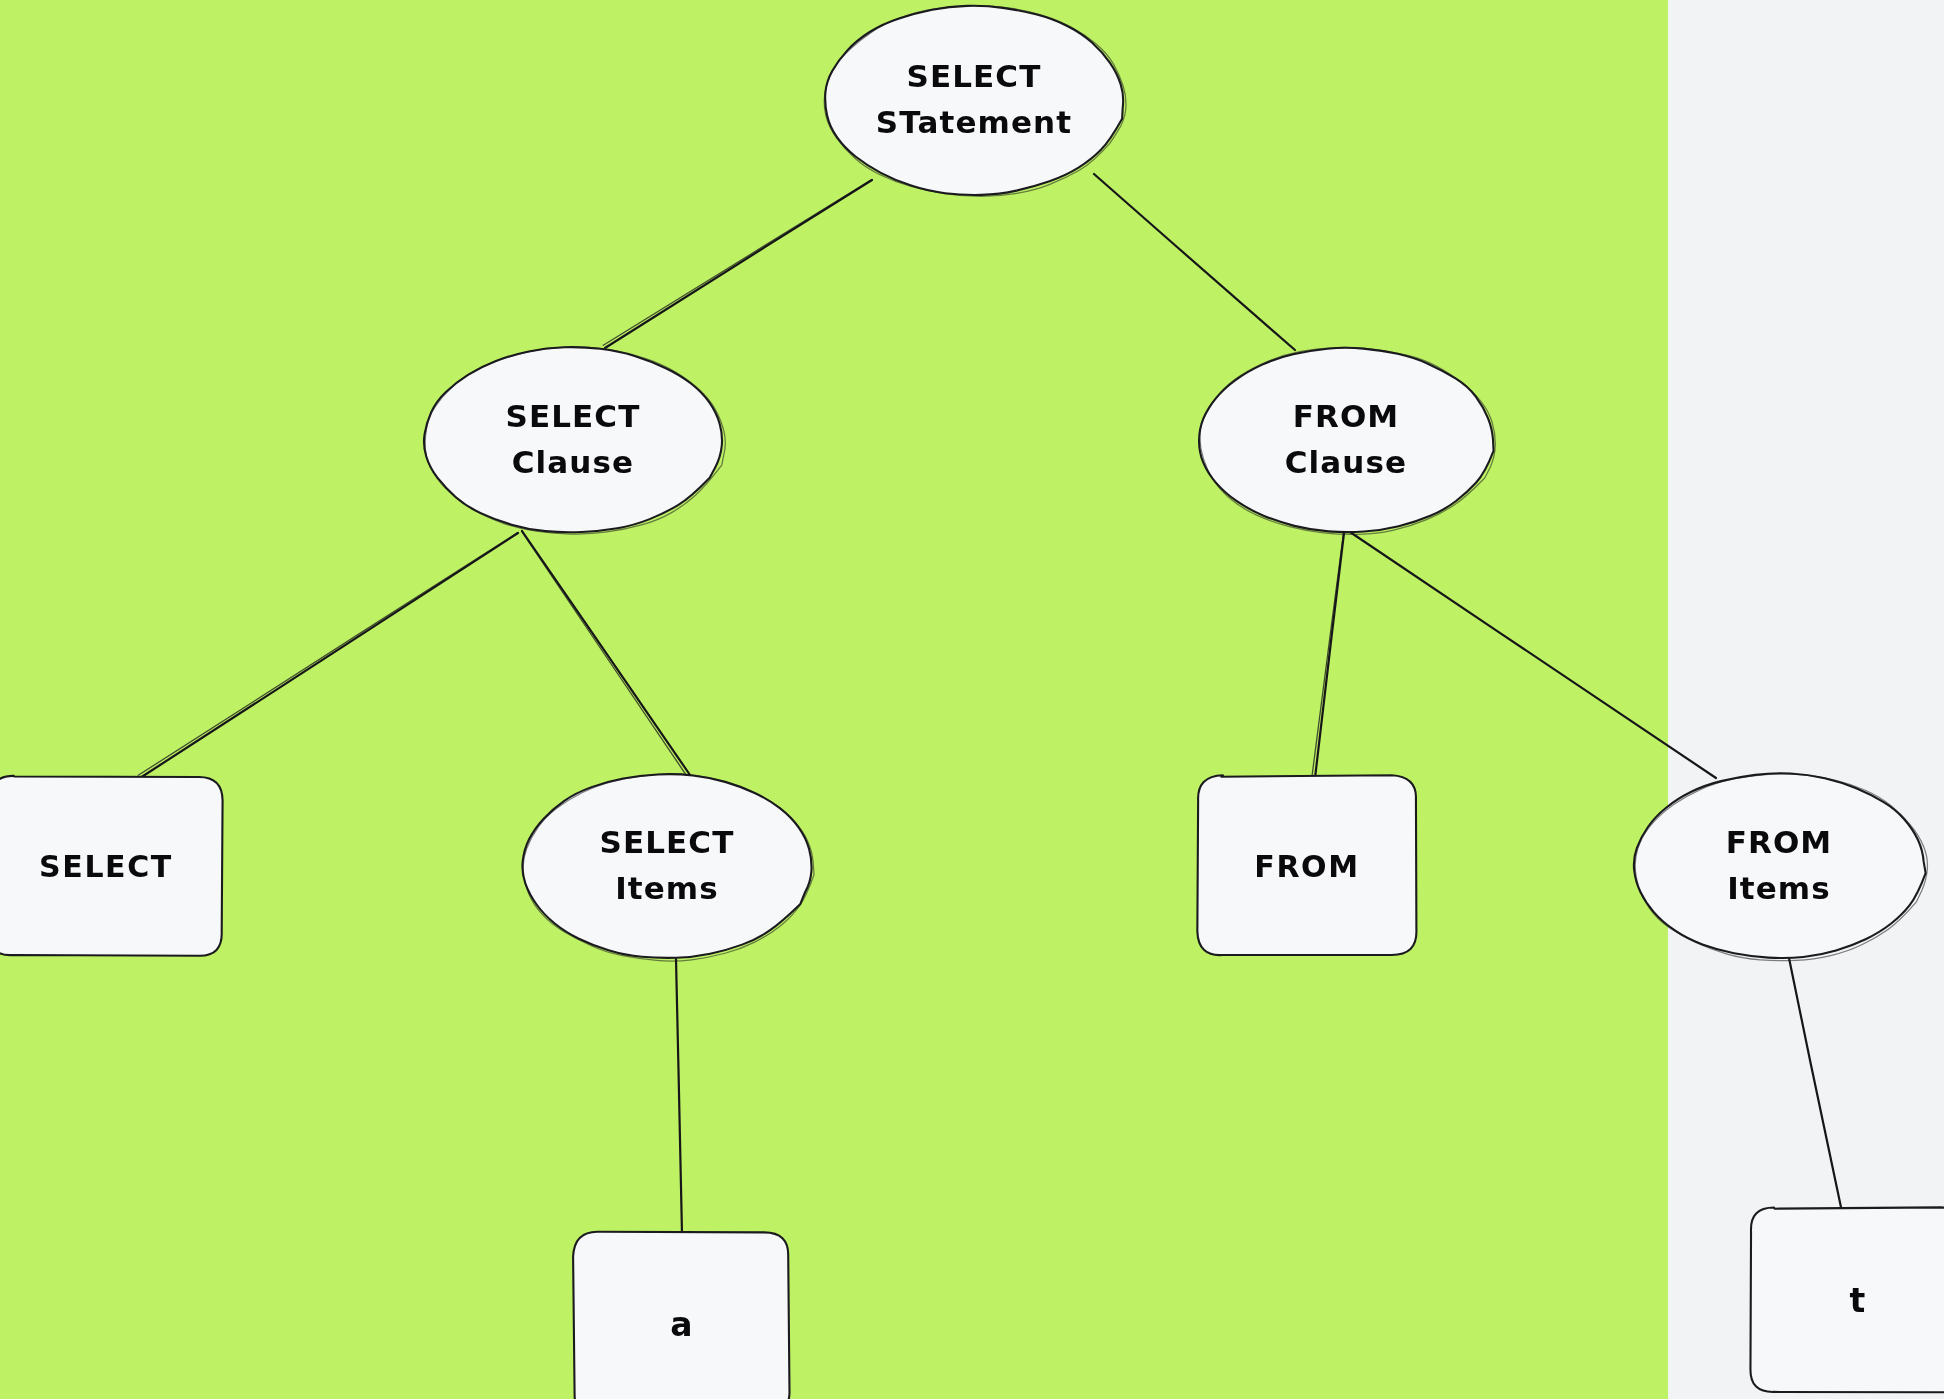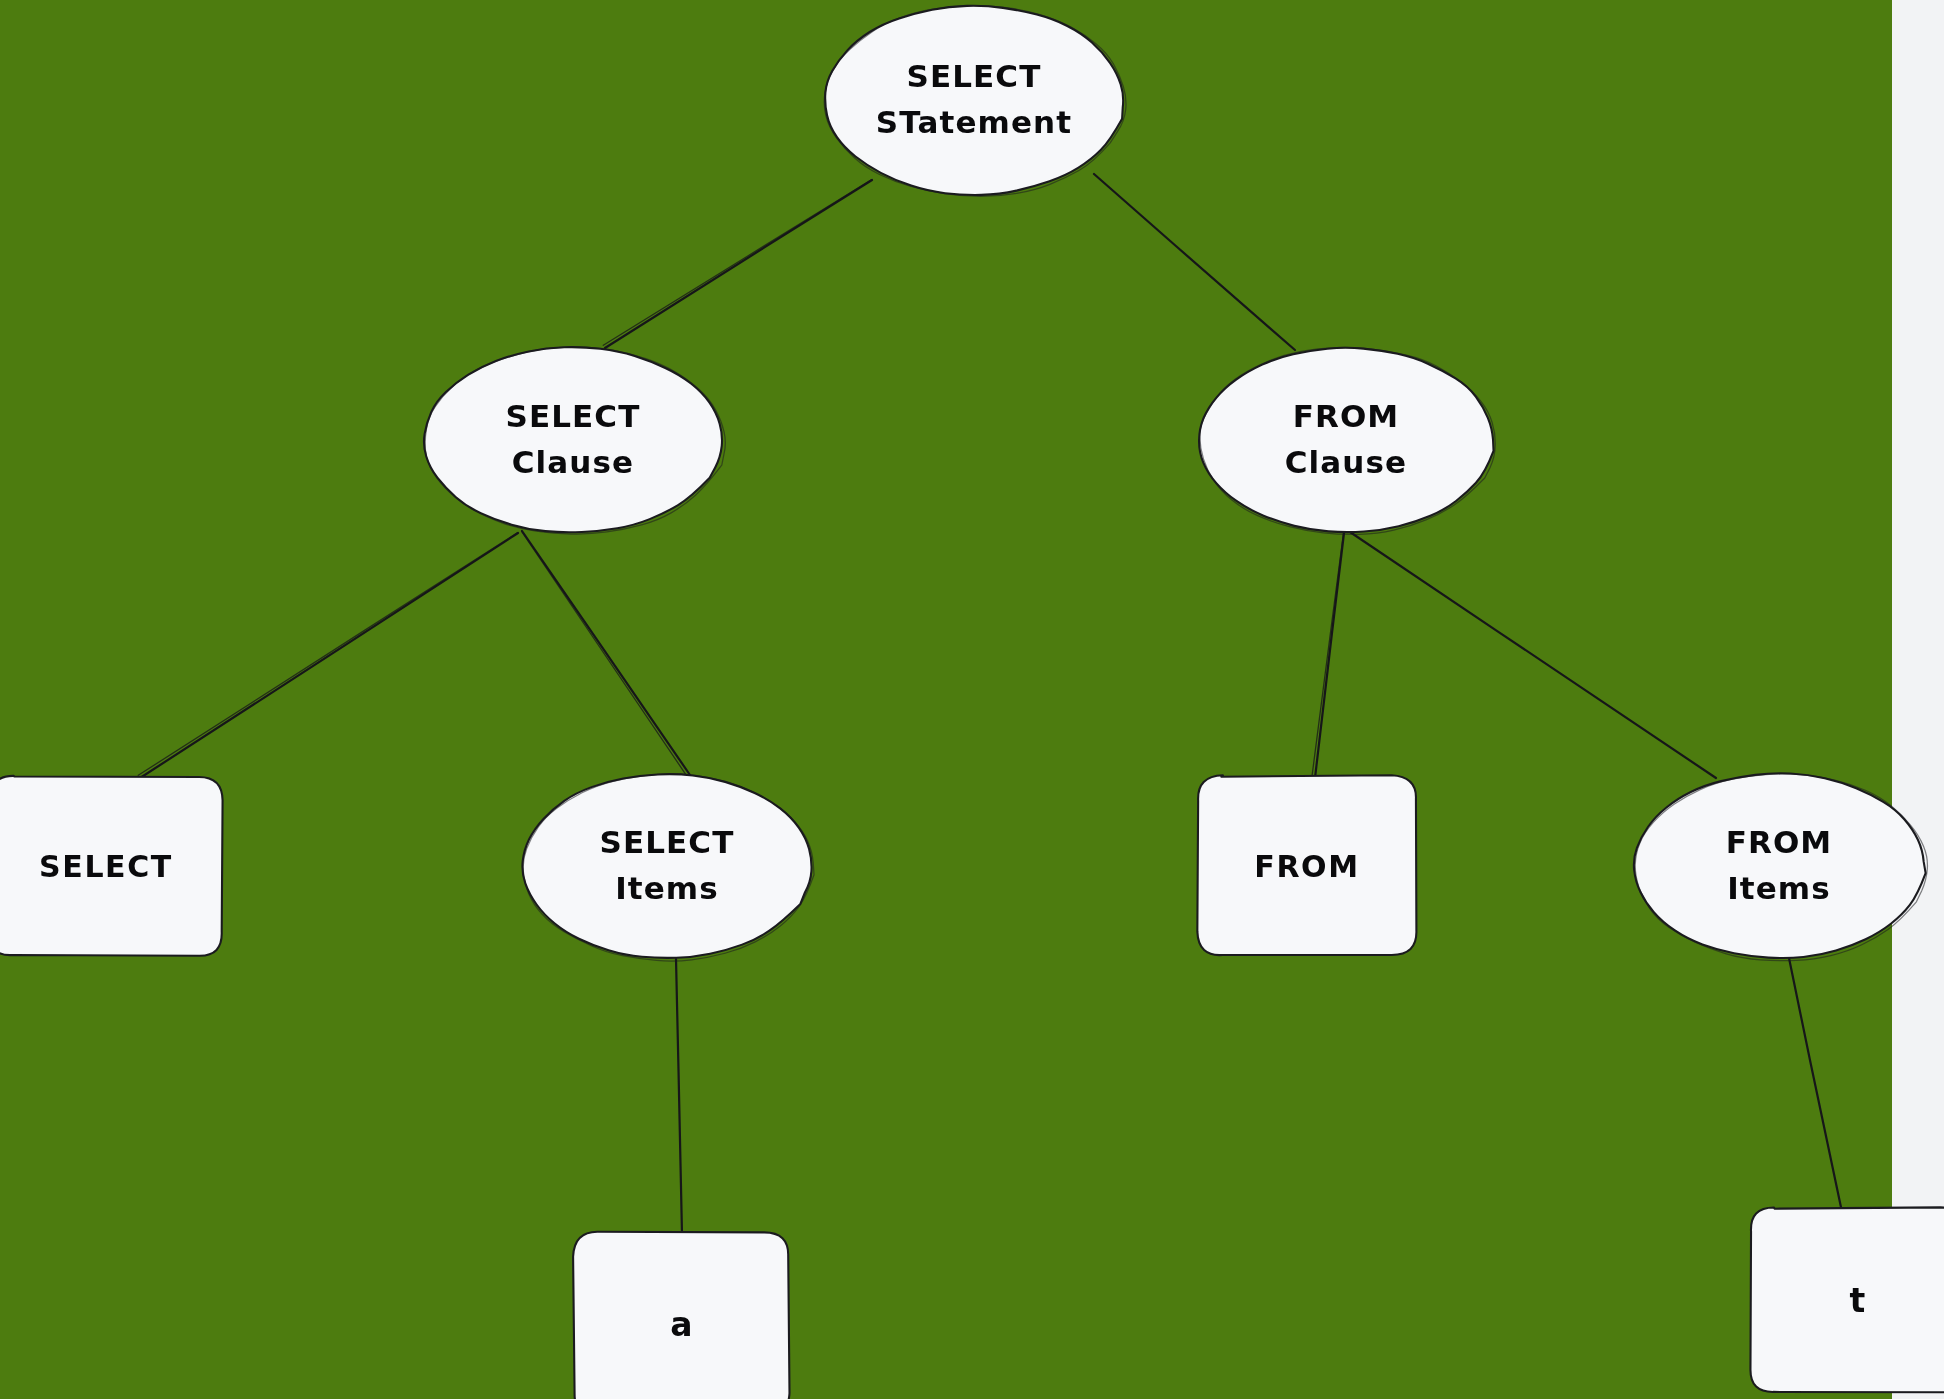--- a/index.html
+++ b/index.html
@@ -9,23 +9,23 @@
     background: #f2f3f5;
   }
   body {
     width: 1944px;
     height: 1399px;
     overflow: hidden;
     font-family: "DejaVu Sans", sans-serif;
   }
   #diagram-root {
     position: relative;
-    width: 1892px;
+    width: 1668px;
     height: 1399px;
-    background: #4d7c0f;
+    background: #bef264;
   }
   svg#tree-svg {
     display: block;
     width: 1944px;
     height: 1399px;
   }
   .node-shape {
     fill: #f7f8fa;
     stroke: #1b1b1f;
     stroke-width: 2.1;

